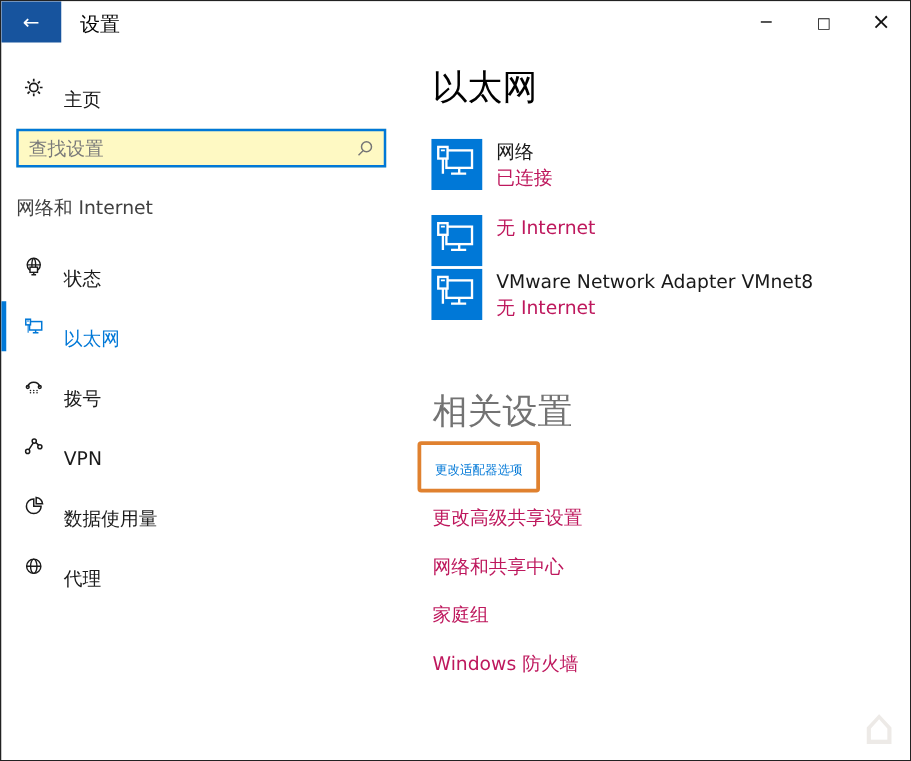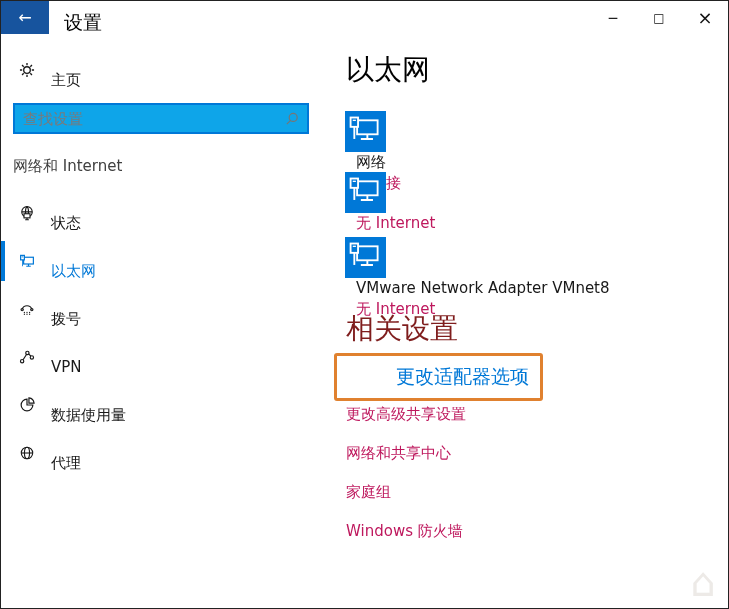--- a/index.html
+++ b/index.html
@@ -9,60 +9,60 @@
     position:relative; width:729px; height:609px; background:#fff;
     border:1px solid #222; overflow:hidden;
   }
   
   .titlebar{ position:absolute; top:0; left:0; right:0; height:33px; background:#fff; }
   .back-btn{
     position:absolute; top:0; left:0; width:48px; height:33px;
     background:#17549e; color:#fff; display:flex; align-items:center; justify-content:center;
     font-size:16px; cursor:pointer;
   }
-  .win-title{ position:absolute; left:63px; top:9px; font-size:19px; color:#000; }
+  .win-title{ position:absolute; left:63px; top:9px; font-size:16px; color:#000; }
   .win-controls{ position:absolute; right:0; top:0; display:flex; height:33px; }
   .win-btn{ width:46px; height:33px; display:flex; align-items:center; justify-content:center; color:#111; cursor:pointer; }
   .win-btn.min{ font-size:14px; }
   .win-btn.max{ font-size:12px; }
   .win-btn.close{ font-size:18px; }
   
   .side-row{
     position:absolute; left:0; height:40px; width:330px;
     display:flex; align-items:center; padding-left:17px; cursor:pointer;
     color:#1a1a1a; font-size:15px;
   }
   .side-row .ic{ width:18px; height:18px; flex:0 0 18px; display:flex; align-items:center; justify-content:center; }
   .side-row .lbl{ margin-left:15px;margin-top:20px; }
   .side-row.selected{ color:#0078d7; border-left:4px solid #0078d7; padding-left:13px; }
   .search-box{
     position:absolute; left:12px; top:102px; width:296px; height:31px;
-    border:2px solid #0078d7; background:#0ea5e9; display:flex; align-items:center;
+    border:2px solid #0078d7; background:#fef9c3; display:flex; align-items:center;
   }
   .search-input{
     border:none; outline:none; flex:1; height:100%; padding:0 8px;
     font-size:15px; color:#333; font-family:inherit; background:transparent;
   }
   .search-input::placeholder{ color:#7a7a7a; opacity:1; }
   .search-btn{ width:30px; height:100%; display:flex; align-items:center; justify-content:center; cursor:pointer; }
   .section-label{ position:absolute; left:12px; top:156px; font-size:15px; color:#404040; }
   
   .page-heading{ position:absolute; left:345px; top:50px; font-size:28px; font-weight:400; color:#000; }
-  .net-row{ position:absolute; left:344px; display:flex; align-items:flex-start;flex-direction:column; }
+  .net-row{ position:absolute; left:344px; display:flex; align-items:flex-start; }
   .net-tile{ width:41px; height:41px; flex:0 0 41px; }
   .net-texts{ margin-left:11px; padding-top:0px; }
   .net-name{ font-size:15px; color:#191919; line-height:21px; }
   .net-status{ font-size:15px; color:#be185d; line-height:21px; }
-  .related-heading{ position:absolute; left:345px; top:309px; font-size:28px; font-weight:400; color:#7f1d1d; }
+  .related-heading{ position:absolute; left:345px; top:309px; font-size:28px; font-weight:400; color:#737373; }
   .link{ position:absolute; left:345px; font-size:15px; color:#be185d; cursor:pointer; }
   .link-highlight{
     position:absolute; left:333px; top:352px; border:3px solid #e0812f; border-radius:3px;
     padding:8px 11px; cursor:pointer;
   }
-  .link-highlight .link-inner{ font-size:19px; color:#0078d7; position:static;margin-left:48px; }
+  .link-highlight .link-inner{ font-size:10px; color:#0078d7; position:static; }
   
   .watermark{
     position:absolute; right:8px; bottom:6px; display:flex; align-items:center;
     color:#edeae7; pointer-events:none; user-select:none;
   }
   .watermark .house{ font-size:40px; line-height:40px; margin-right:4px; }
   .wm-col{ display:flex; flex-direction:column; align-items:flex-start; }
   .wm-text{ font-size:27px; font-weight:bold; letter-spacing:3px; line-height:28px; }
   .wm-sub{ font-size:7px; letter-spacing:2.2px; margin-top:1px; }
   svg{ display:block; }
@@ -236,21 +236,21 @@
           <path d="M8.3 10h3.4" stroke-width="1.4"></path>
           <path d="M10 17v13"></path>
         </g>
       </svg>
     </span>
     <span class="net-texts">
       <span class="net-status" style="display:block">无 Internet</span>
     </span>
   </div>
 
-  <div class="net-row" style="top:236px">
+  <div class="net-row" style="top:214px">
     <span class="net-tile">
       <svg viewBox="0 0 44 44" width="41" height="41">
         <rect width="44" height="44" fill="#0078d7"></rect>
         <g fill="none" stroke="#ffffff" stroke-width="2">
           <rect x="13" y="10" width="22" height="15"></rect>
           <path d="M24 25v5M17 30h13"></path>
           <rect x="6" y="7" width="8" height="10" fill="#0078d7"></rect>
           <path d="M8.3 10h3.4" stroke-width="1.4"></path>
           <path d="M10 17v13"></path>
         </g>

